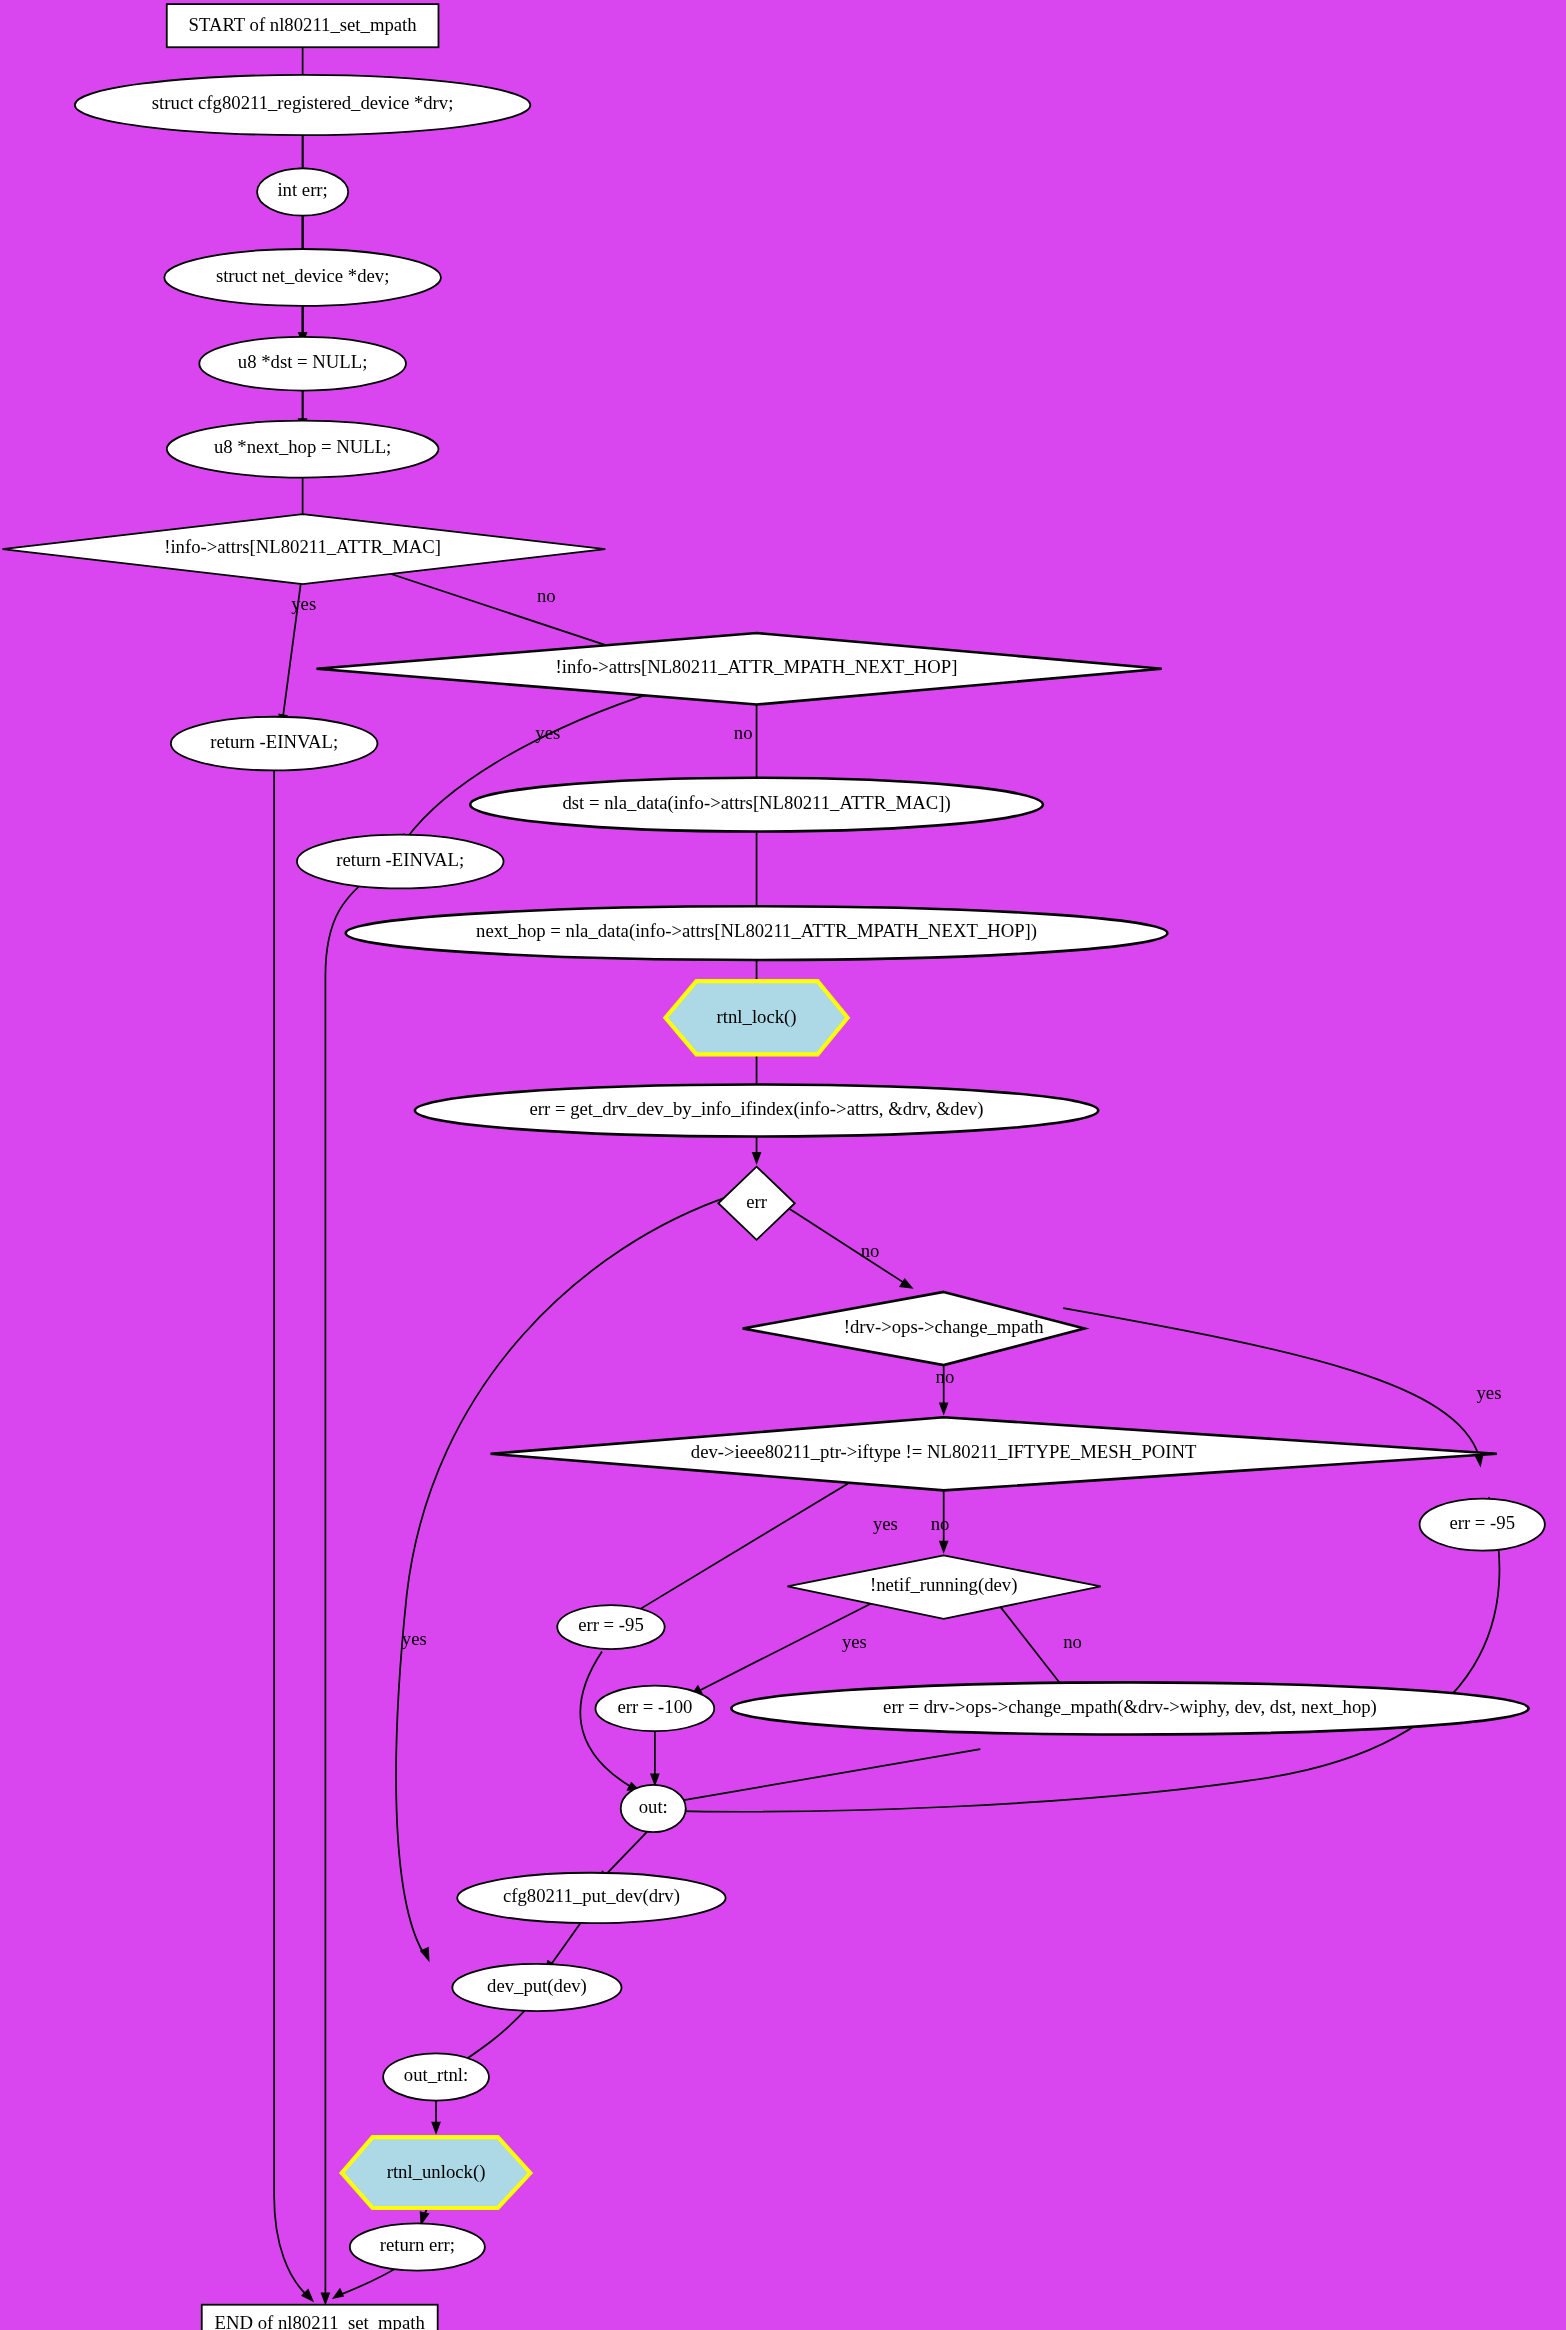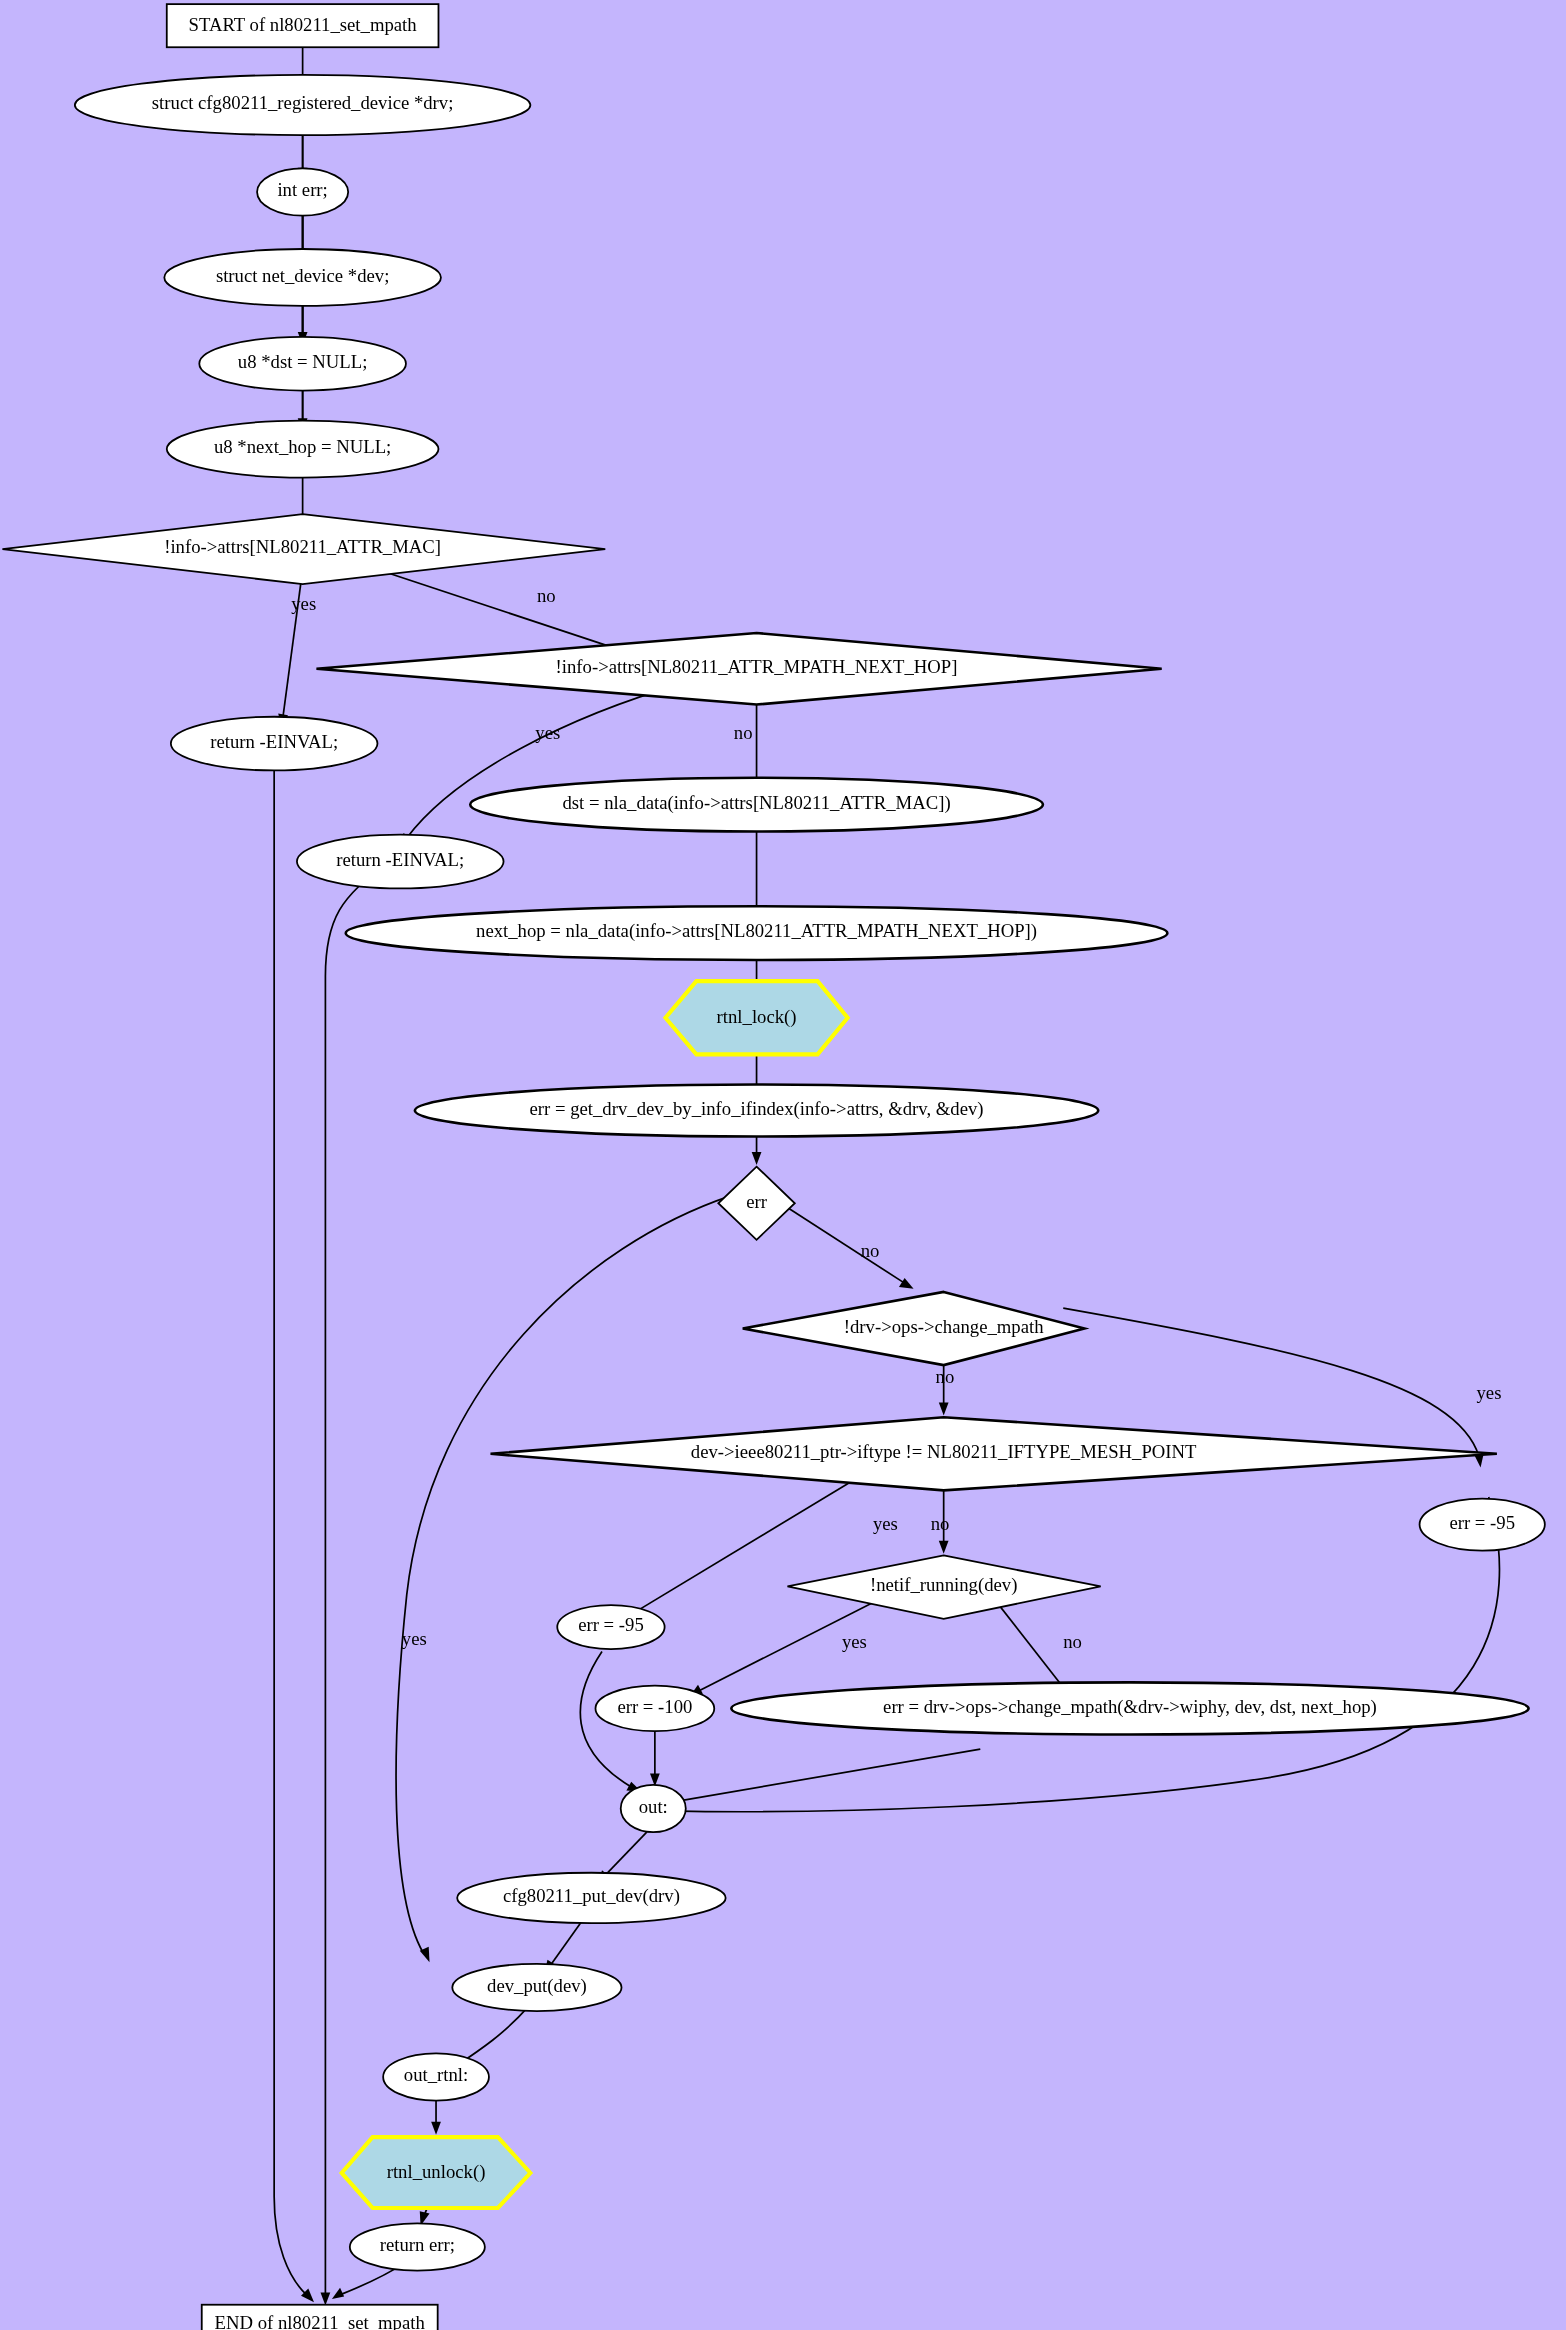--- a/index.html
+++ b/index.html
@@ -7,21 +7,21 @@
     padding: 0;
     background: #ffffff;
   }
   body {
     font-family: "Liberation Serif", "DejaVu Serif", serif;
   }
   #canvas-wrap {
     position: relative;
     width: 1566px;
     height: 2330px;
-    background: #c4b5fd;
+    background: #d946ef;
     overflow: hidden;
   }
   #flow-svg {
     position: absolute;
     left: 0;
     top: 0;
     width: 1566px;
     height: 2330px;
   }
   .node-shape {

